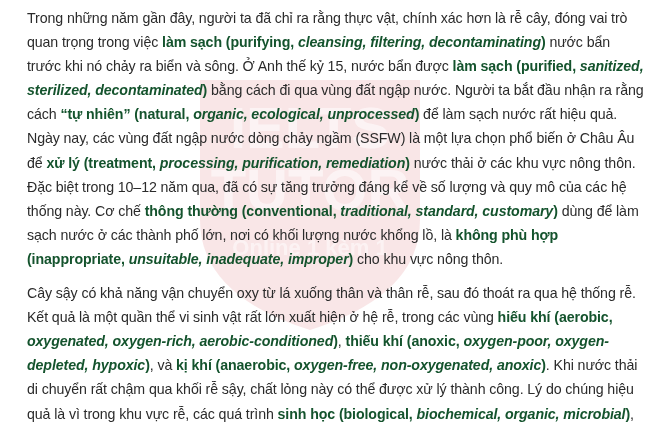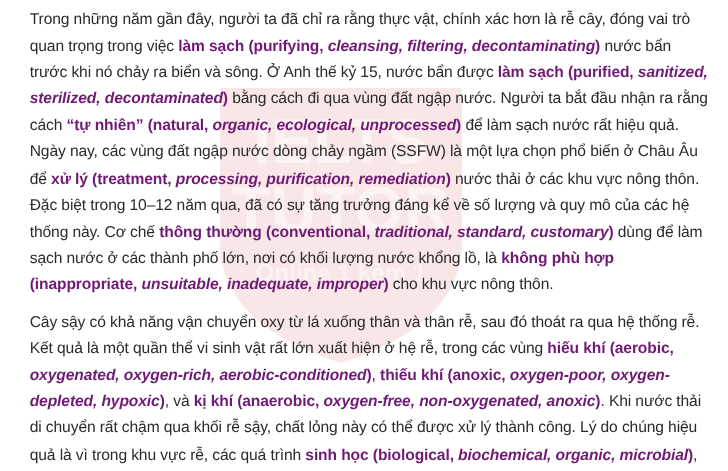--- a/index.html
+++ b/index.html
@@ -16,21 +16,21 @@
       z-index: 0; pointer-events: none;
     }
     .content {
       position: relative; z-index: 1;
       padding: 6px 18px 0 27px;
       font-size: 14.2px;
       line-height: 24.1px;
       letter-spacing: -0.1px;
     }
     p { margin: 0 0 10px 0; }
-    b { font-weight: 700; color: #701a75; }
+    b { font-weight: 700; color: #14532d; }
     b i { font-style: italic; }
   </style>
 </head>
 <body>
 
 <svg class="watermark" viewBox="0 0 240 265" xmlns="http://www.w3.org/2000/svg">
   <path d="M10 10 H230 V150 Q230 225 120 260 Q10 225 10 150 Z" fill="#e9a7a9" opacity="0.28"></path>
   <text x="120" y="78" text-anchor="middle" font-family="Liberation Sans, sans-serif" font-weight="700" font-size="58" fill="#ffffff" opacity="0.55">IELTS</text>
   <text x="120" y="140" text-anchor="middle" font-family="Liberation Sans, sans-serif" font-weight="700" font-size="58" fill="#ffffff" opacity="0.55">TUTOR</text>
   <text x="120" y="185" text-anchor="middle" font-family="Liberation Sans, sans-serif" font-weight="700" font-size="22" fill="#ffffff" opacity="0.5">Online 1 kèm 1</text>

